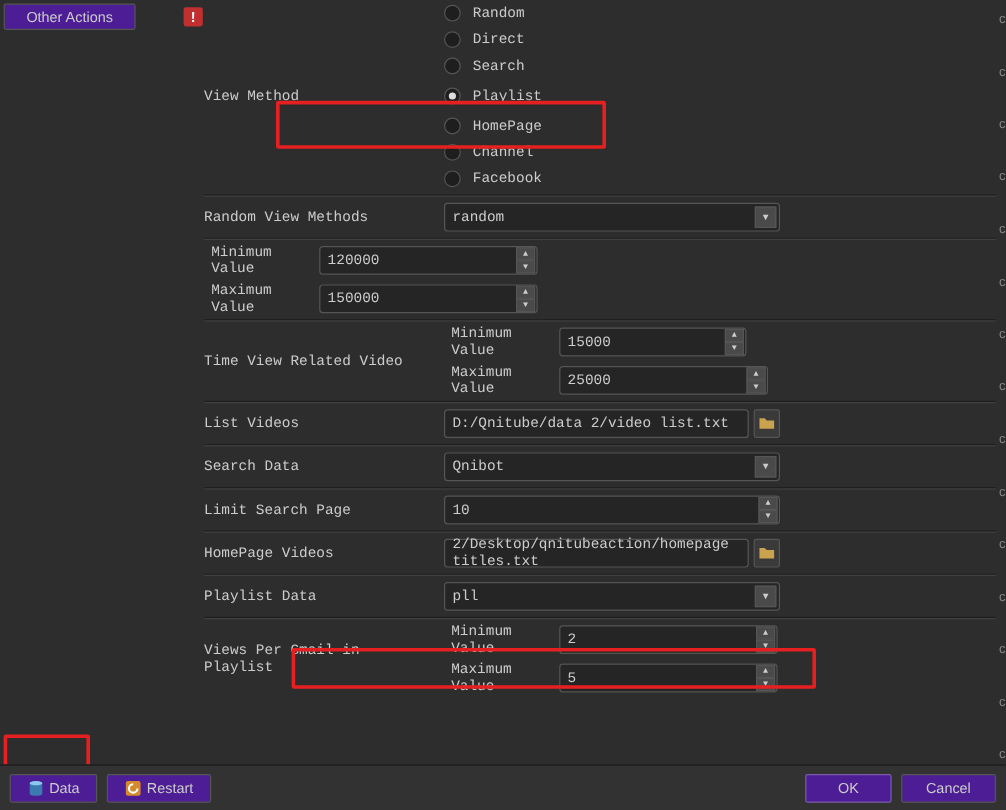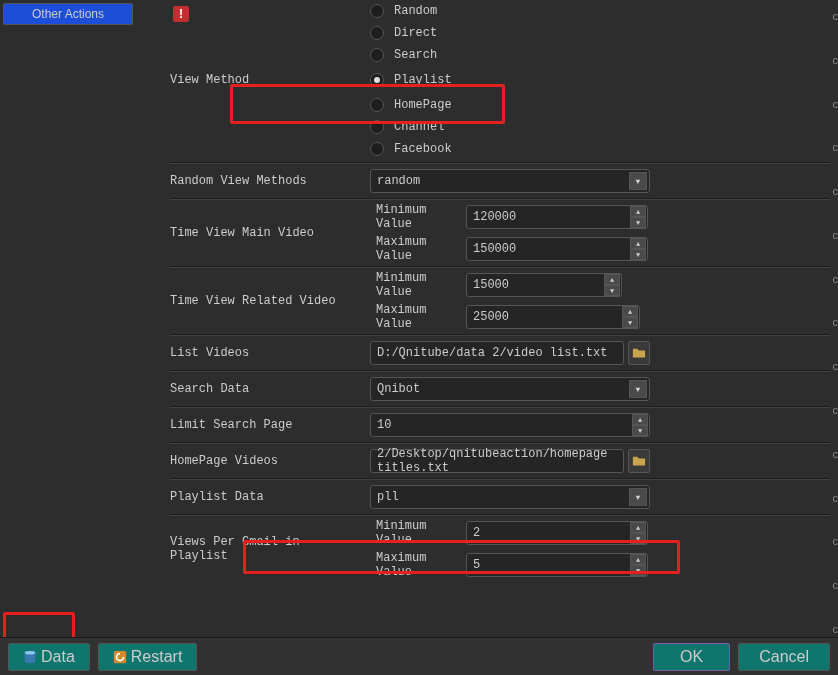--- a/index.html
+++ b/index.html
@@ -14,24 +14,24 @@
   position: relative;
 }
 .top-menu {
   position: absolute;
   top: 3px;
   left: 3px;
   display: flex;
   align-items: center;
 }
 .menu-btn {
-  background: #1d4ed8;
-  border: 1px solid #555;
-  color: #ccc;
-  padding: 3px 28px;
+  background: #4c1d95;
+  border: 1px solid #555;
+  color: #ccc;
+  padding: 3px 18px;
   font-size: 12px;
   border-radius: 2px;
 }
 .notif {
   width: 16px;
   height: 16px;
   background: #c03030;
   color: #fff;
   display: flex;
   align-items: center;
@@ -170,25 +170,25 @@
   left: 0;
   right: 0;
   height: 38px;
   background: #323232;
   border-top: 1px solid #1a1a1a;
   display: flex;
   align-items: center;
   padding: 0 8px;
 }
 .btn {
-  background: #0f766e;
+  background: #4c1d95;
   border: 1px solid #555;
   color: #ccc;
   padding: 4px 14px;
-  font-size: 16px;
+  font-size: 12px;
   border-radius: 2px;
   display: flex;
   align-items: center;
   gap: 4px;
 }
 .btn.primary { border: 1px solid #7a5ca8; padding: 4px 26px; }
 .spacer { flex: 1; }
 .ico16 { width: 14px; height: 14px; display: inline-block; }
 .smallgroup { margin: 3px 0; }
 </style>
@@ -242,21 +242,20 @@
       <div class="combo" style="flex:1">
         <span>random</span>
         <span class="combo-arrow">▼</span>
       </div>
     </div>
   </div>
 
   <div class="sep"></div>
 
   <div class="row smallgroup">
-    <div class="lbl" style="align-self:center">Time View Main Video</div>
     <div style="flex:1">
       <div class="row">
         <div class="sublbl">Minimum Value</div>
         <div class="spin" style="width:182px">
           <span class="val">120000</span>
           <span class="spin-btns">
               <span class="spin-b">▲</span>
               <span class="spin-b">▼</span>
             </span>
         </div>

